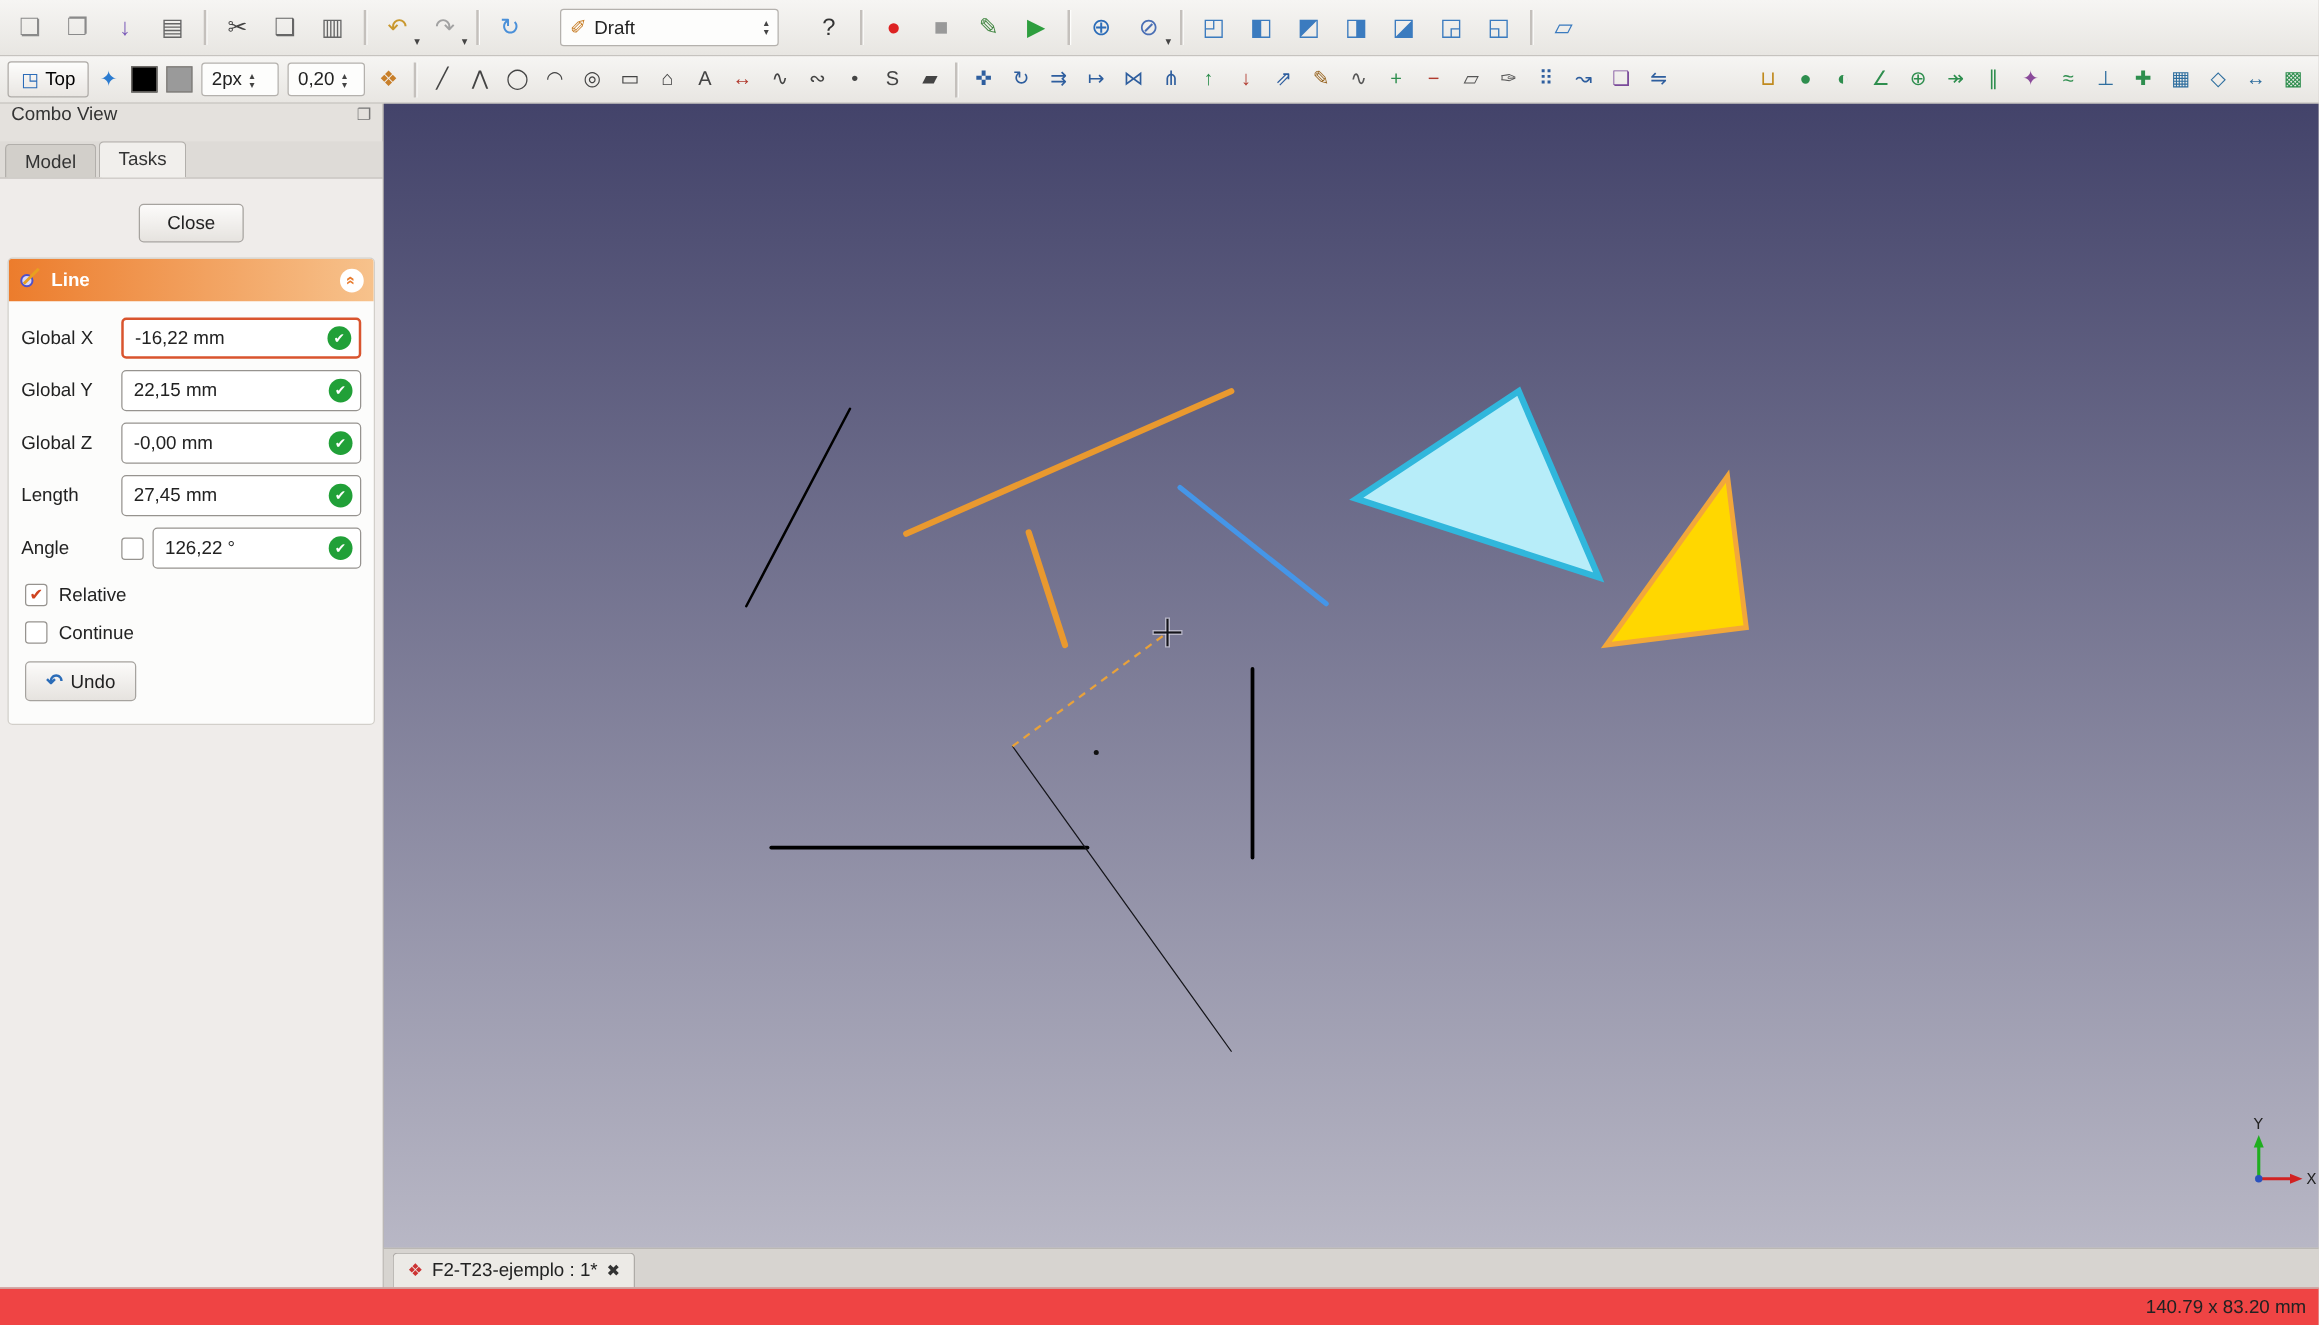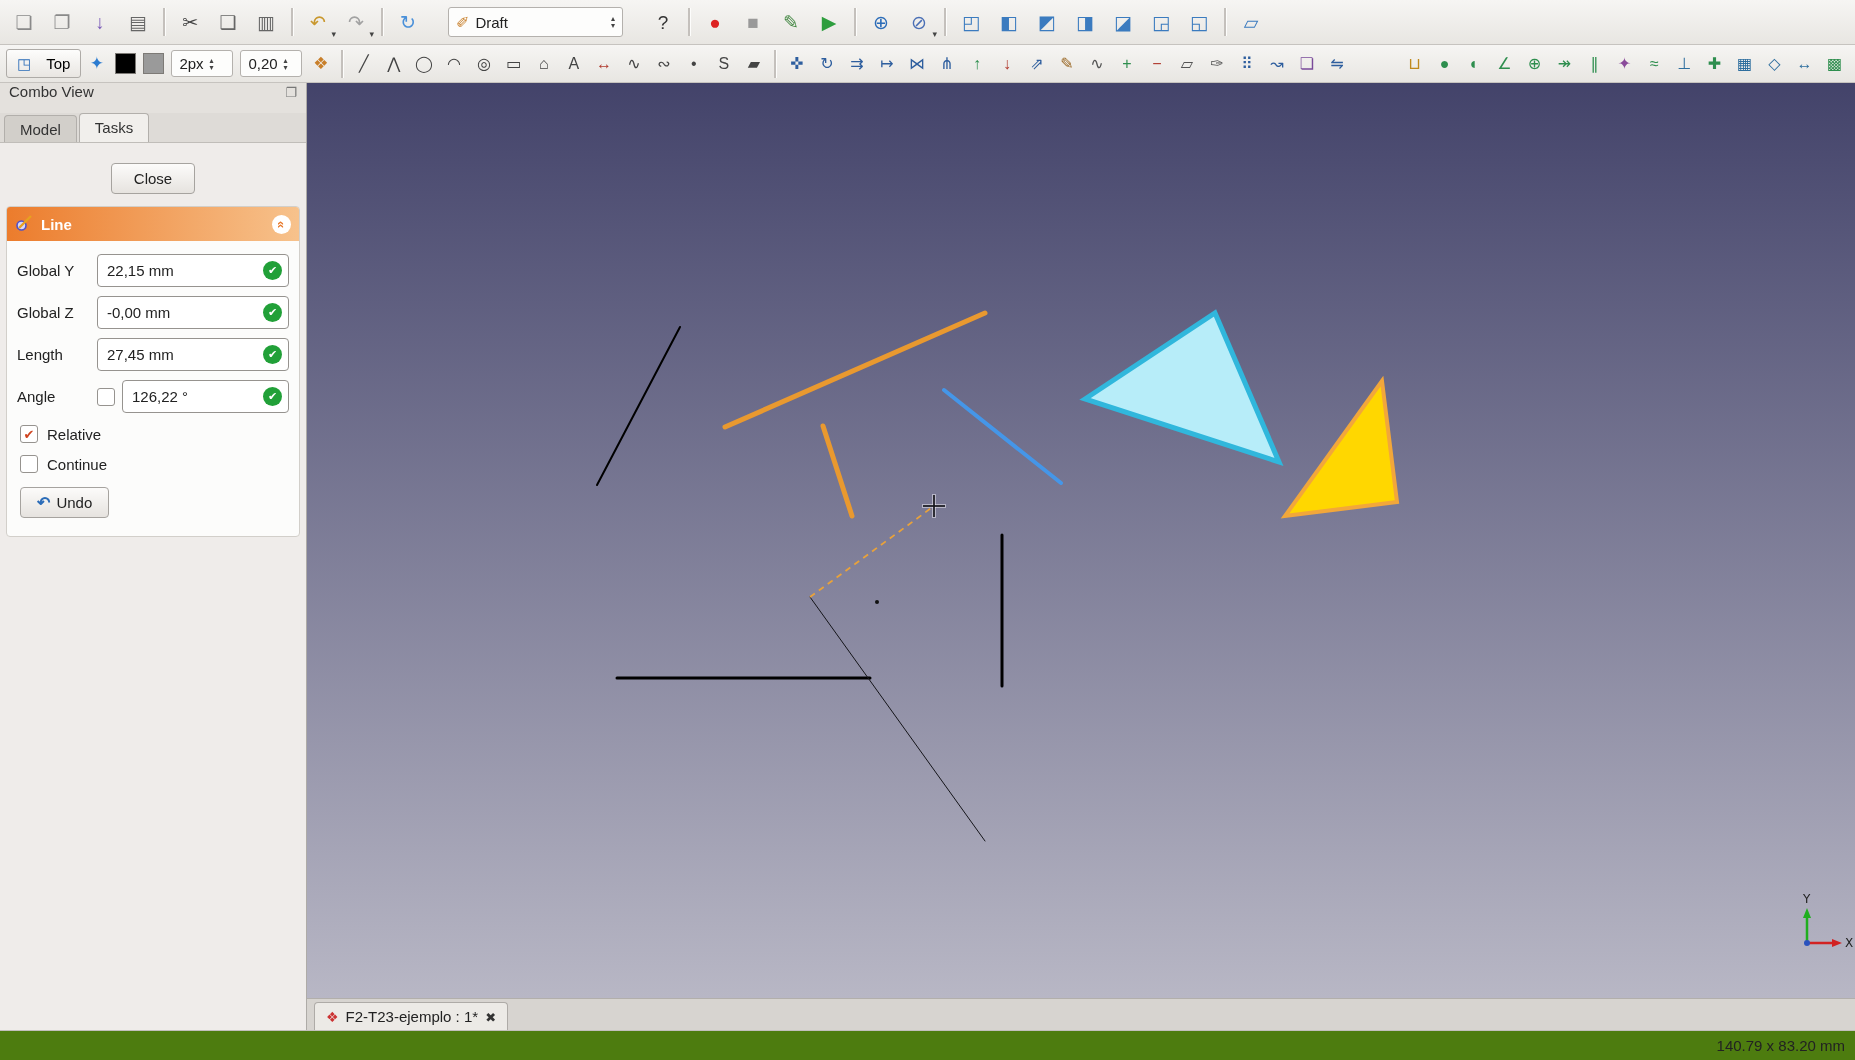--- a/index.html
+++ b/index.html
@@ -22,21 +22,21 @@
   .spacer { flex:1; }
 
   .combo { display:flex; align-items:center; gap:6px; background:#fdfdfc; border:1px solid #b4b1ad; border-radius:3px; height:30px; padding:0 7px; flex-shrink:0; }
   .wb-combo { min-width:175px; margin:0 20px; }
   .wb-icon::before { content:"✐"; color:#c87f2a; font-size:16px; }
   .combo-text { flex:1; }
   .spin { display:flex; flex-direction:column; align-items:center; color:#444; }
   .spin::before { content:"▴"; font-size:8px; line-height:7px; }
   .spin::after  { content:"▾"; font-size:8px; line-height:7px; }
 
-  .plane-btn { display:flex; align-items:center; gap:15px; height:29px; padding:0 10px; border:1px solid #aeaba7; border-radius:3px;
+  .plane-btn { display:flex; align-items:center; gap:5px; height:29px; padding:0 10px; border:1px solid #aeaba7; border-radius:3px;
                background:linear-gradient(#fdfdfc,#e9e6e2); font-size:15px; flex-shrink:0; }
   .icon-plane::before { content:"◳"; color:#2b6cb8; font-size:15px; }
   .icon-construction::before { content:"✦"; color:#2b7bd0; font-size:17px; }
   .icon-autogroup::before { content:"❖"; color:#c87f2a; font-size:17px; }
   .swatch { width:21px; height:21px; border:1px solid #7d7a76; margin:0 3px; flex-shrink:0; }
   .swatch.black { background:#000; }
   .swatch.gray { background:#9a9a9a; }
   .small-combo { height:27px; min-width:62px; justify-content:flex-start; margin:0 3px; }
 
   
@@ -82,21 +82,21 @@
   .viewport { position:relative; flex:1; overflow:hidden; }
   .viewport svg { position:absolute; inset:0; width:100%; height:100%; }
   svg text { font-family:"DejaVu Sans",sans-serif; }
 
   .doc-tabbar { height:32px; background:#d7d4d0; border-top:1px solid #b2afab; display:flex; align-items:flex-end; padding-left:7px; flex-shrink:0; }
   .doc-tab { display:flex; align-items:flex-start; gap:7px; background:#ecrea7; background:#eceae6; border:1px solid #aeaba7; border-bottom:none;
              border-radius:4px 4px 0 0; padding:5px 11px; }
   .doc-icon::before { content:"❖"; color:#cc3333; font-size:14px; }
   .doc-close::before { content:"✖"; color:#333; font-size:13px; }
 
-  .status-bar { height:30px; background:#4d7c0f; border-top:1px solid #c2bfbb; display:flex; align-items:center;
+  .status-bar { height:30px; background:#ef4444; border-top:1px solid #c2bfbb; display:flex; align-items:center;
                 justify-content:flex-end; padding:0 10px; flex-shrink:0; }
 </style>
 </head>
 <body>
 
 <div class="app">
 
   <div class="toolbar tb1">
     <div class="tbtn t1">
         <span class="glyph" style="color: rgb(138, 138, 138);">❏</span>
@@ -384,20 +384,27 @@
               <svg width="18" height="18" viewBox="0 0 18 18">
                 <circle cx="6.5" cy="11.5" r="4.5" fill="#d8d8f8" stroke="#5050c8" stroke-width="1.6"></circle>
                 <line x1="4" y1="14" x2="16" y2="2" stroke="#e8a020" stroke-width="2.4"></line>
               </svg>
             </span>
             <span class="th-title">Line</span>
             <span class="th-collapse"></span>
           </div>
 
           <div class="task-form">
+            <div class="frow">
+              <label class="flabel">Global X</label>
+              <div class="finput focused">
+                <span>-16,22 mm</span>
+                <span class="fcheck"></span>
+              </div>
+            </div>
             <div class="frow">
               <label class="flabel">Global Y</label>
               <div class="finput">
                 <span>22,15 mm</span>
                 <span class="fcheck"></span>
               </div>
             </div>
             <div class="frow">
               <label class="flabel">Global Z</label>
               <div class="finput">

